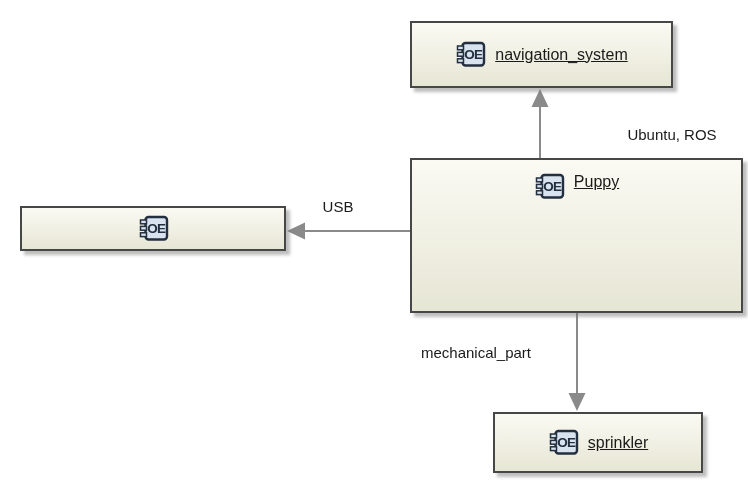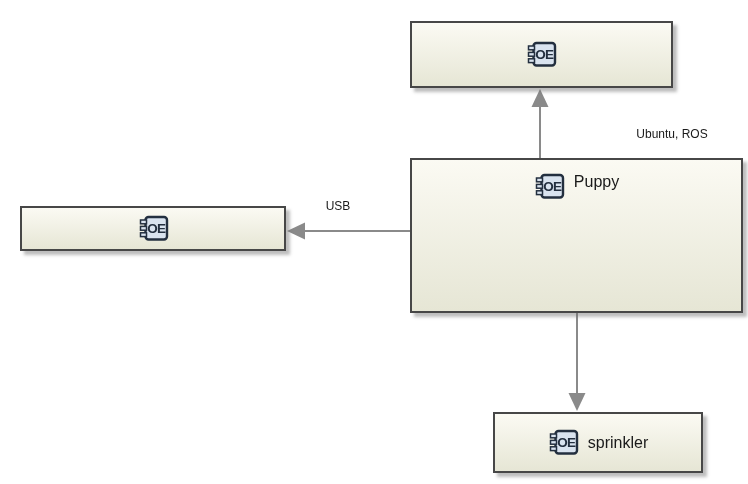--- a/index.html
+++ b/index.html
@@ -18,27 +18,28 @@
     background:linear-gradient(to bottom,var(--node-fill-top,#fbfaf3),var(--node-fill-bottom,#e6e6d5));
     box-shadow:4px 4px 3px rgba(110,110,110,0.45);
     display:flex;
     align-items:center;
     justify-content:center;
     gap:9px;
     font-size:16px;
     color:var(--node-text,#1a1a1a);
     z-index:2;
     white-space:nowrap;
+    text-decoration:underline;
   }
   .node.align-top{align-items:flex-start;padding-top:13px;}
   .comp-icon{display:inline-block;line-height:0;}
   .edge-label{
     position:absolute;
     transform:translate(-50%,-50%);
-    font-size:12px;
+    font-size:15px;
     color:var(--node-text,#1a1a1a);
     z-index:3;
     white-space:nowrap;
     text-align:right;
   }
 </style>
 </head>
 <body>
 
 <div id="canvas">
@@ -54,20 +55,21 @@
   <div class="node" style="left: 410px; top: 21px; width: 263px; height: 67px;">
     <span class="comp-icon">
       <svg width="31" height="27" viewBox="0 0 31 27">
         <rect x="7.5" y="2" width="21.5" height="22.5" rx="3" fill="#d9e3ef" stroke="#232f3f" stroke-width="2.4"></rect>
         <rect x="2.5" y="5" width="6" height="3.8" fill="#d9e3ef" stroke="#232f3f" stroke-width="1.5"></rect>
         <rect x="2.5" y="11.4" width="6" height="3.8" fill="#d9e3ef" stroke="#232f3f" stroke-width="1.5"></rect>
         <rect x="2.5" y="17.8" width="6" height="3.8" fill="#d9e3ef" stroke="#232f3f" stroke-width="1.5"></rect>
         <text x="18.2" y="18.2" text-anchor="middle" font-size="13.5" font-weight="bold" letter-spacing="-0.8" fill="#232f3f" font-family="&quot;Liberation Sans&quot;,sans-serif">OE</text>
       </svg>
     </span>
+    <span class="node-label">navigation_system</span>
   </div>
 
   <div class="node align-top" style="left: 410px; top: 158px; width: 333px; height: 155px;">
     <span class="comp-icon">
       <svg width="31" height="27" viewBox="0 0 31 27">
         <rect x="7.5" y="2" width="21.5" height="22.5" rx="3" fill="#d9e3ef" stroke="#232f3f" stroke-width="2.4"></rect>
         <rect x="2.5" y="5" width="6" height="3.8" fill="#d9e3ef" stroke="#232f3f" stroke-width="1.5"></rect>
         <rect x="2.5" y="11.4" width="6" height="3.8" fill="#d9e3ef" stroke="#232f3f" stroke-width="1.5"></rect>
         <rect x="2.5" y="17.8" width="6" height="3.8" fill="#d9e3ef" stroke="#232f3f" stroke-width="1.5"></rect>
         <text x="18.2" y="18.2" text-anchor="middle" font-size="13.5" font-weight="bold" letter-spacing="-0.8" fill="#232f3f" font-family="&quot;Liberation Sans&quot;,sans-serif">OE</text>
@@ -96,13 +98,14 @@
         <rect x="2.5" y="11.4" width="6" height="3.8" fill="#d9e3ef" stroke="#232f3f" stroke-width="1.5"></rect>
         <rect x="2.5" y="17.8" width="6" height="3.8" fill="#d9e3ef" stroke="#232f3f" stroke-width="1.5"></rect>
         <text x="18.2" y="18.2" text-anchor="middle" font-size="13.5" font-weight="bold" letter-spacing="-0.8" fill="#232f3f" font-family="&quot;Liberation Sans&quot;,sans-serif">OE</text>
       </svg>
     </span>
     <span class="node-label">sprinkler</span>
   </div>
 
   <div class="edge-label" style="left: 672px; top: 134px;">Ubuntu, ROS</div>
   <div class="edge-label" style="left: 338px; top: 206px;">USB</div>
+  <div class="edge-label" style="left: 476px; top: 352px;">mechanical_part</div>
 </div>
 
 </body></html>

